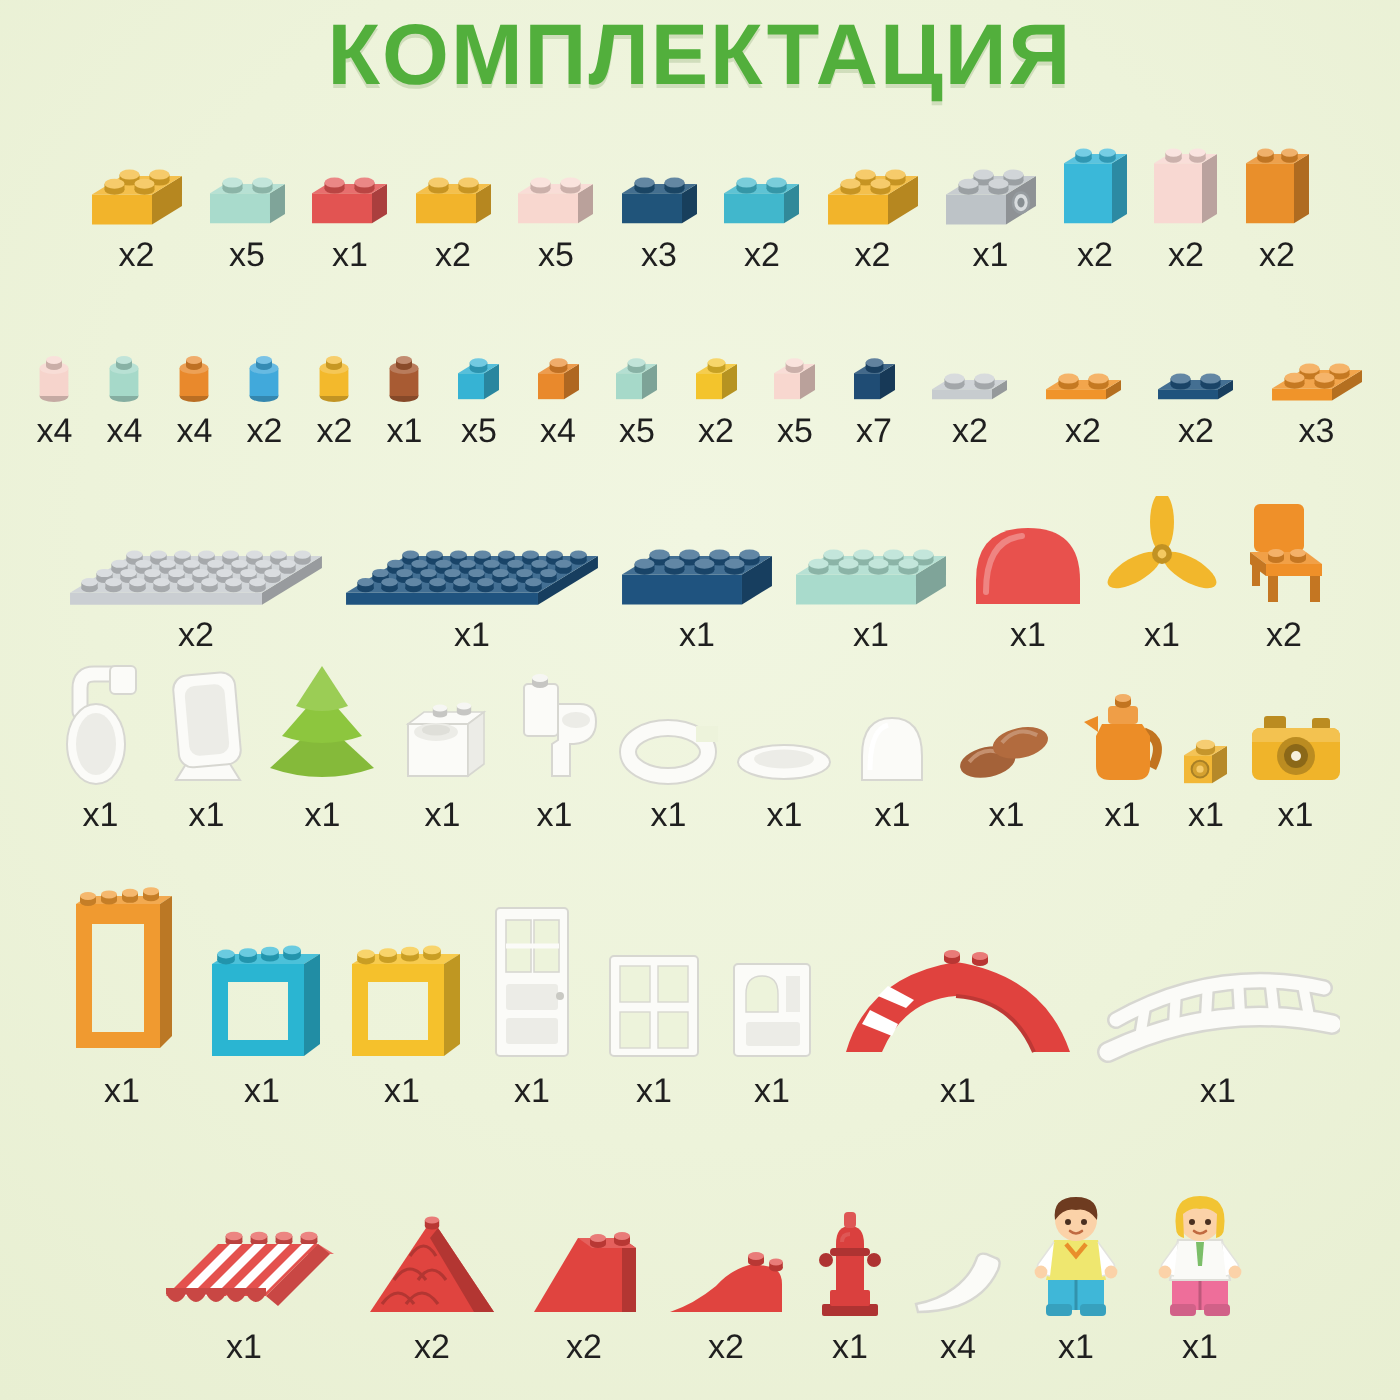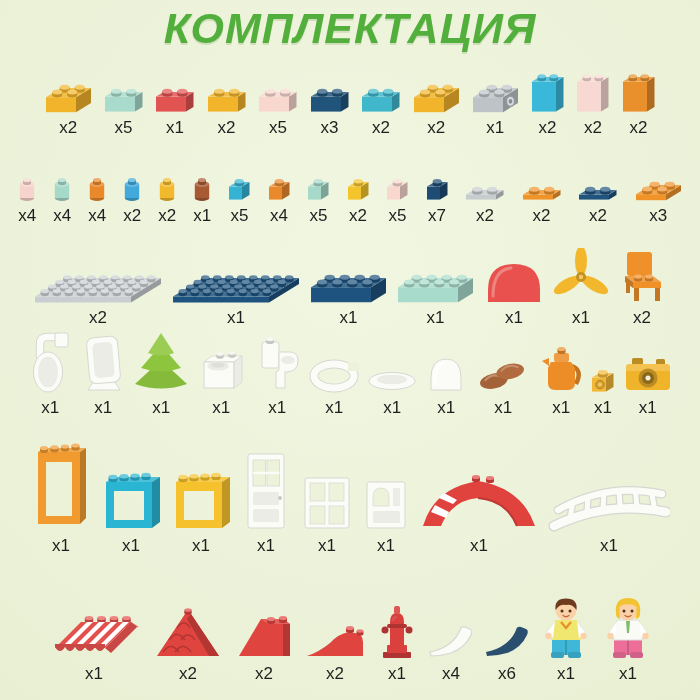--- a/index.html
+++ b/index.html
@@ -1,21 +1,21 @@
 <!DOCTYPE html>
 <html><head>
 <meta charset="utf-8">
 <style>
   html,body{margin:0;padding:0;}
   #stage{position:relative;width:700px;height:700px;overflow:hidden;
     background:radial-gradient(circle at 50% 38%, #F1F6E1 0%, #EDF3DA 55%, #E8EFD2 100%);
     font-family:"Liberation Sans", sans-serif;}
   #title{position:absolute;top:4px;left:0;width:100%;text-align:center;margin:0;
     font-size:43px;font-weight:800;letter-spacing:1px;color:#52AF3C;
-    text-shadow:0 2px 0 rgba(70,120,45,0.18);font-style:italic;}
+    text-shadow:0 2px 0 rgba(70,120,45,0.18);}
   .row{position:absolute;left:0;width:100%;display:flex;align-items:flex-end;justify-content:center;}
   .item{display:flex;flex-direction:column;align-items:center;}
   .item svg{display:block;}
   .count{font-size:17px;line-height:17px;color:#1F1F1F;margin-top:5px;font-weight:500;}
 </style>
 </head>
 <body>
 
 <div id="stage">
   <h1 id="title" style="color: rgb(82, 175, 60);">КОМПЛЕКТАЦИЯ</h1>
@@ -1170,28 +1170,20 @@
         <div class="item">
           <span>
             <svg width="48" height="42" viewBox="0 0 48 42">
               <path d="M3,34 Q14,32 22,26 Q30,20 33,12 Q34,8 38,9 L43,11 Q46,12 44,17 Q38,30 24,35 Q14,38 4,38 Z" fill="#FBFBF8" stroke="#D7D7D1" stroke-width="1.2"></path>
             </svg>
           </span>
           <span class="count" style="color: rgb(31, 31, 31);">x4</span>
         </div>
         <div class="item">
           <span>
-            <svg width="48" height="42" viewBox="0 0 48 42">
-              <path d="M3,34 Q14,32 22,26 Q30,20 33,12 Q34,8 38,9 L43,11 Q46,12 44,17 Q38,30 24,35 Q14,38 4,38 Z" fill="#2A4E6E"></path>
-            </svg>
-          </span>
-          <span class="count" style="color: rgb(31, 31, 31);">x6</span>
-        </div>
-        <div class="item">
-          <span>
             <svg width="54" height="66" viewBox="0 0 54 66">
               <rect x="13" y="44" width="28" height="17" rx="2" fill="#3FB7D8"></rect>
               <line x1="27" y1="46" x2="27" y2="61" stroke="rgb(50,146,173)" stroke-width="1.5"></line>
               <rect x="12" y="58" width="13" height="6" rx="2" fill="rgb(55,161,190)"></rect>
               <rect x="29" y="58" width="13" height="6" rx="2" fill="rgb(55,161,190)"></rect>
               <path d="M16,26 H38 L42,46 H12 Z" fill="#EFE76F"></path>
               <path d="M16,27 L8,38 Q7,41 10,43 L14,44" fill="#FFFFFF" stroke="#E3E3DD" stroke-width="0.8"></path>
               <path d="M38,27 L46,38 Q47,41 44,43 L40,44" fill="#FFFFFF" stroke="#E3E3DD" stroke-width="0.8"></path>
               <circle cx="9.5" cy="42" r="3.2" fill="#FBD2A8"></circle>
               <circle cx="44.5" cy="42" r="3.2" fill="#FBD2A8"></circle>

